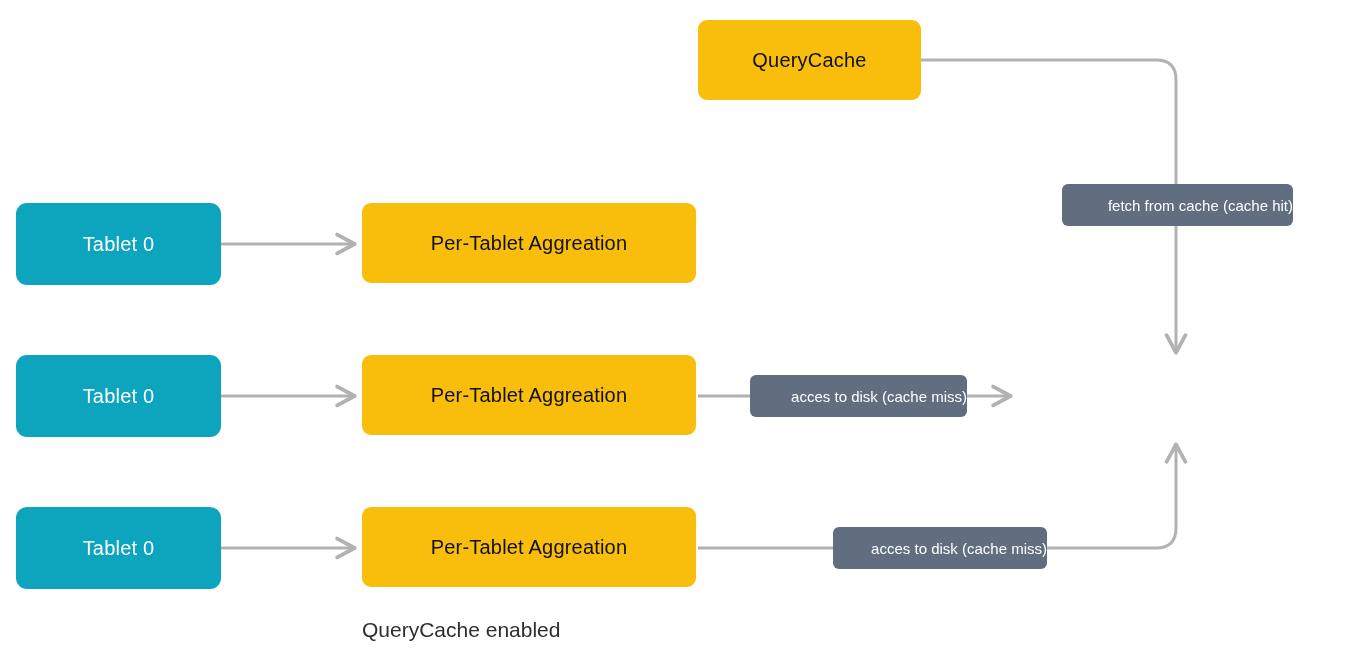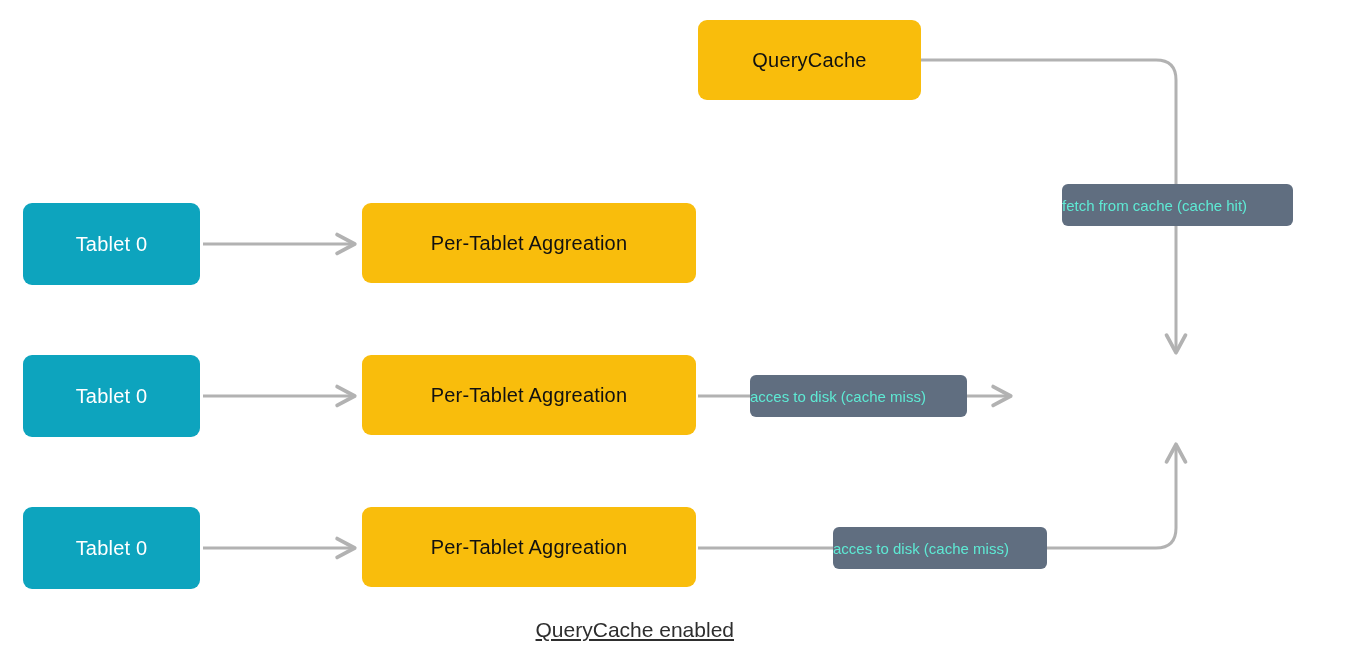--- a/index.html
+++ b/index.html
@@ -52,50 +52,49 @@
     white-space: nowrap;
   }
   .node-teal {
     background: var(--node-teal);
     color: var(--node-text-light);
   }
   .node-yellow {
     background: var(--node-yellow);
     color: var(--node-text-dark);
   }
-  .tablet { left: 23px; width: 177px; height: 82px; }
+  .tablet { left: 16px; width: 205px; height: 82px; border-radius: 11px; }
   .per-tablet { left: 362px; width: 334px; height: 80px; }
   .row-1 { top: 203px; }
   .row-2 { top: 355px; }
   .row-3 { top: 507px; }
   .query-cache { left: 698px; top: 20px; width: 223px; height: 80px; }
   .inter-tablet { left: 1017px; top: 355px; width: 319px; height: 83px; }
   .edge-label {
     position: absolute;
     display: flex;
     align-items: center;
-    justify-content: flex-start;
+    justify-content: flex-end;
     background: var(--edge-label-bg);
-    color: #5eead4;
+    color: #ffffff;
     font-size: 15px;
     border-radius: 6px;
     white-space: nowrap;
   }
   .lbl-cache-hit  { left: 1062px; top: 184px; width: 231px; height: 42px; }
   .lbl-miss-mid   { left: 750px;  top: 375px; width: 217px; height: 42px; }
   .lbl-miss-bot   { left: 833px;  top: 527px; width: 214px; height: 42px; }
   .caption {
     position: absolute;
     left: 362px;
     top: 618px;
     width: 372px;
-    text-align: right;
+    text-align: left;
     font-size: 21px;
     color: var(--caption-text);
-    text-decoration: underline;
   }
 </style>
 </head>
 <body>
 
 <div class="stage">
 
   <svg class="arrow-layer" viewBox="0 0 1359 662" xmlns="http://www.w3.org/2000/svg">
     <defs>
       <marker id="arrowhead" viewBox="0 0 10 10" refX="7" refY="5" markerWidth="9" markerHeight="9" orient="auto-start-reverse">

